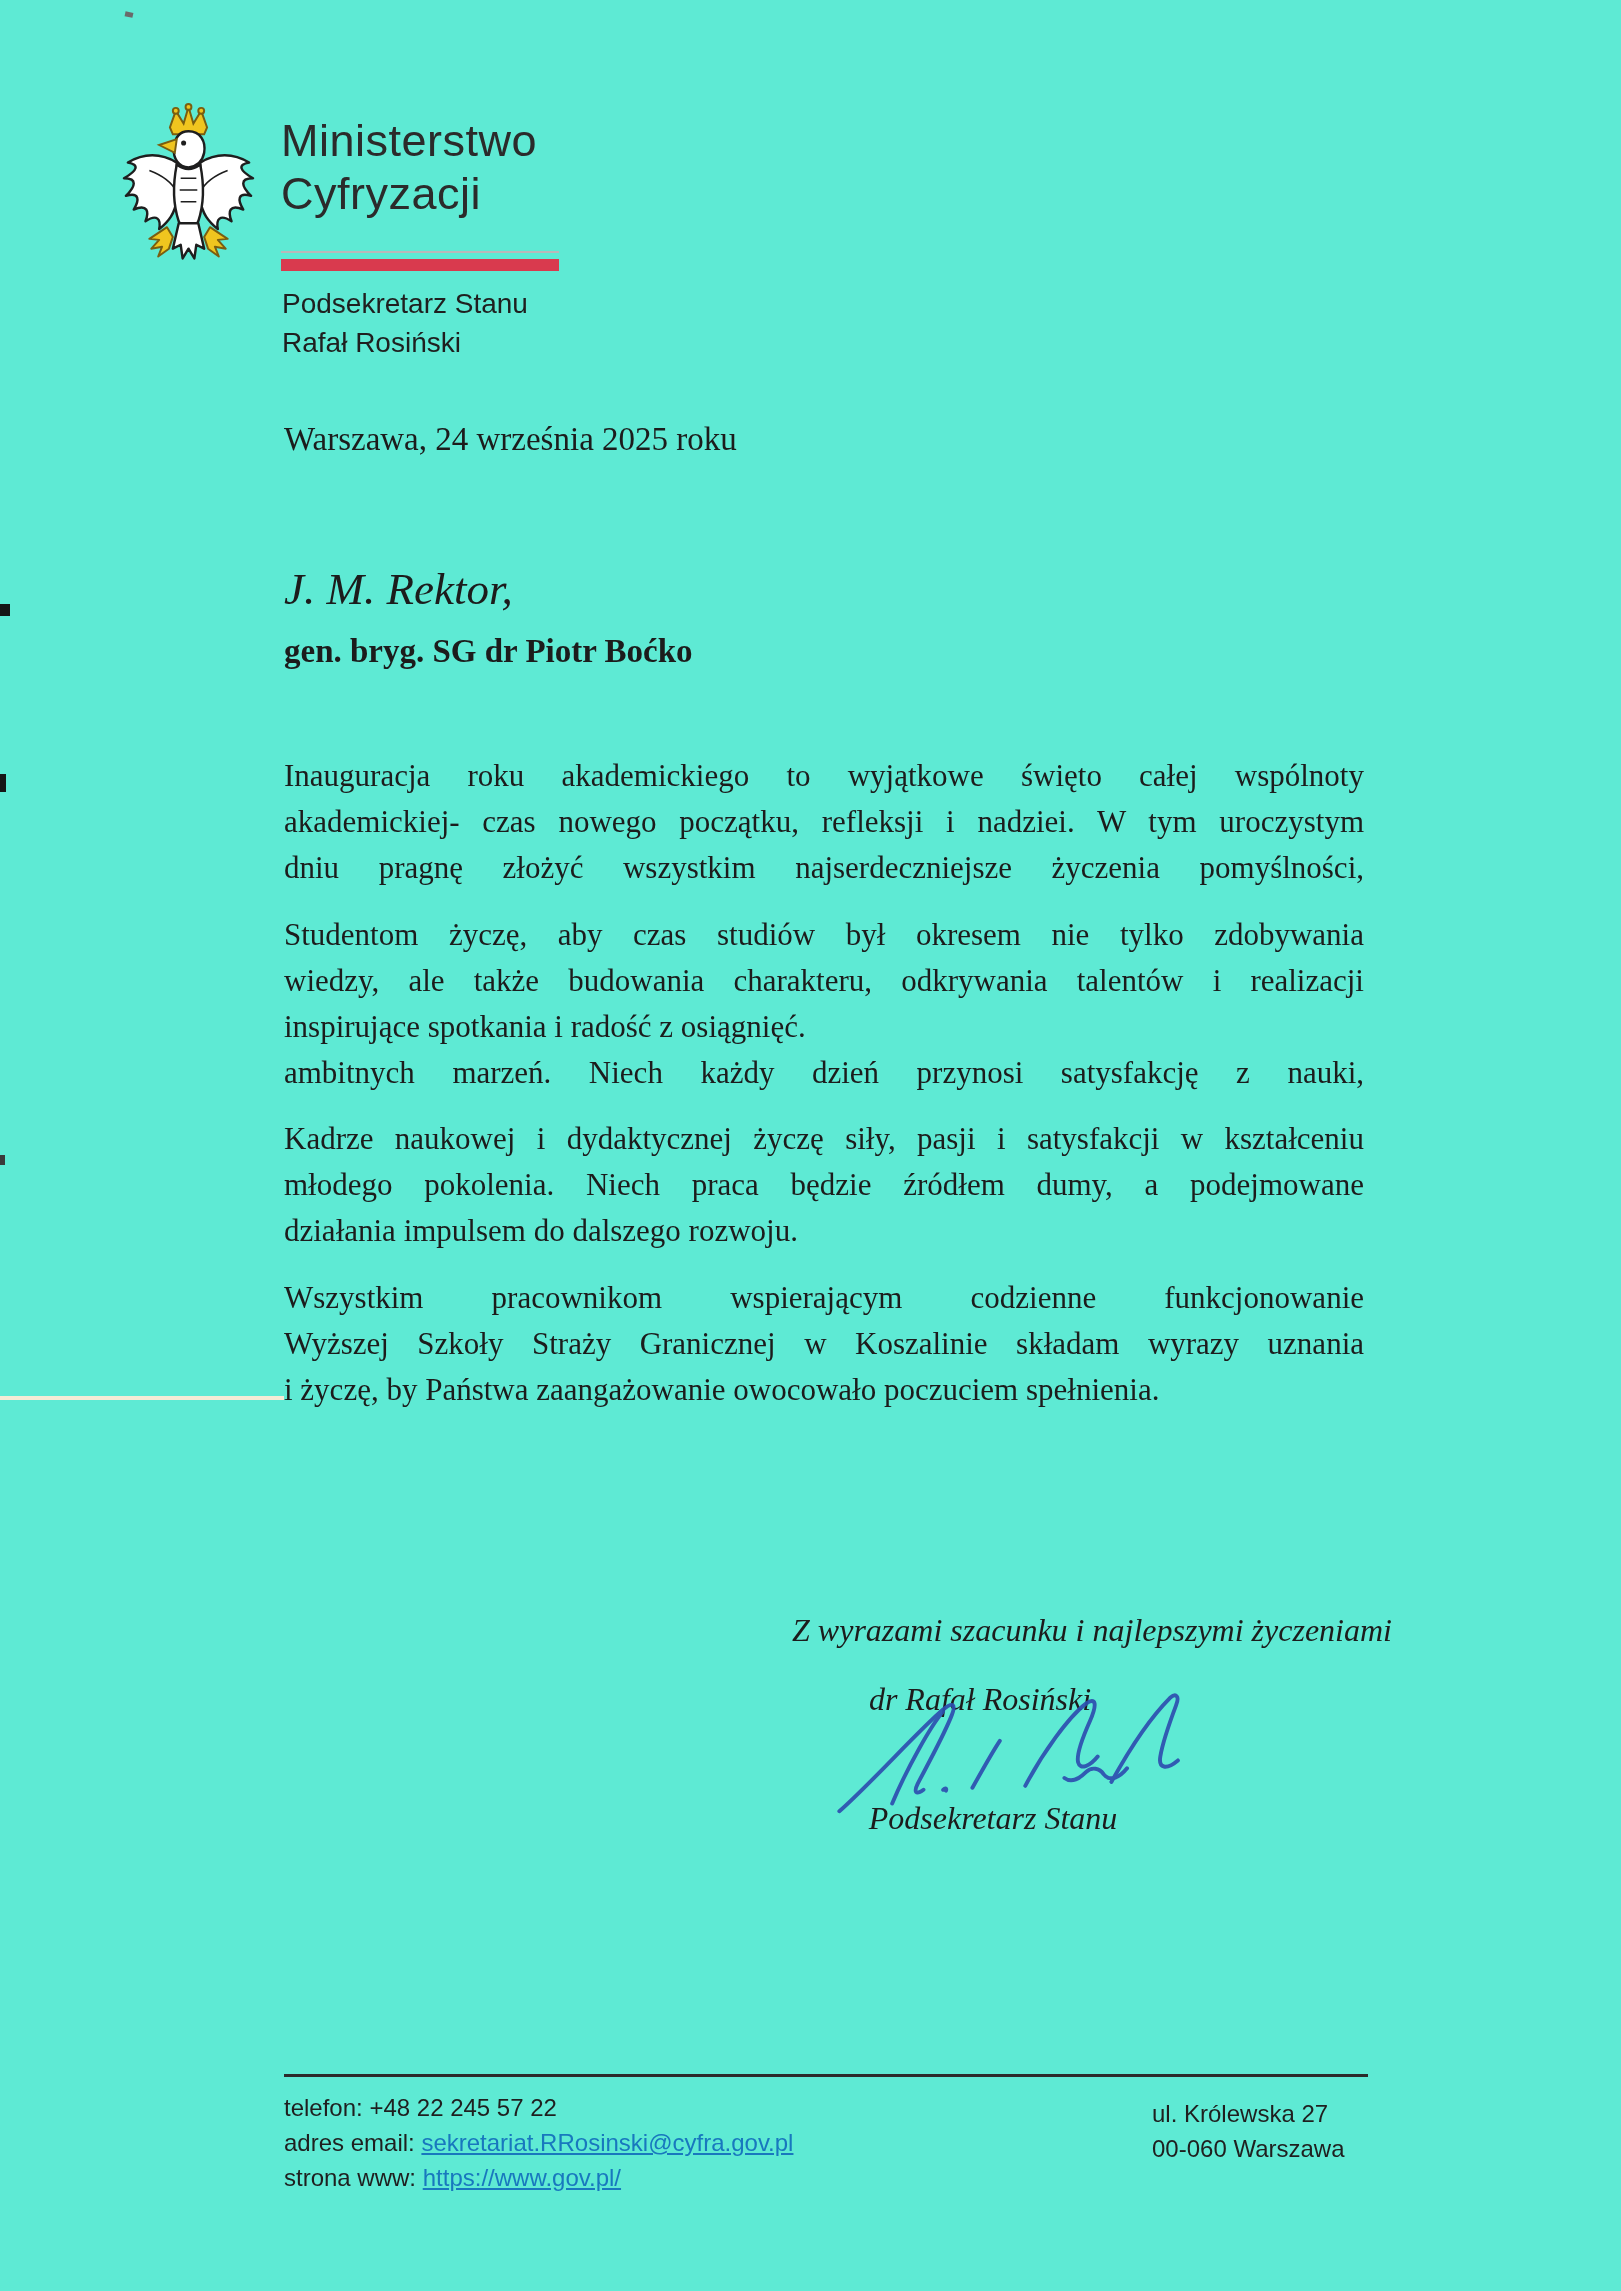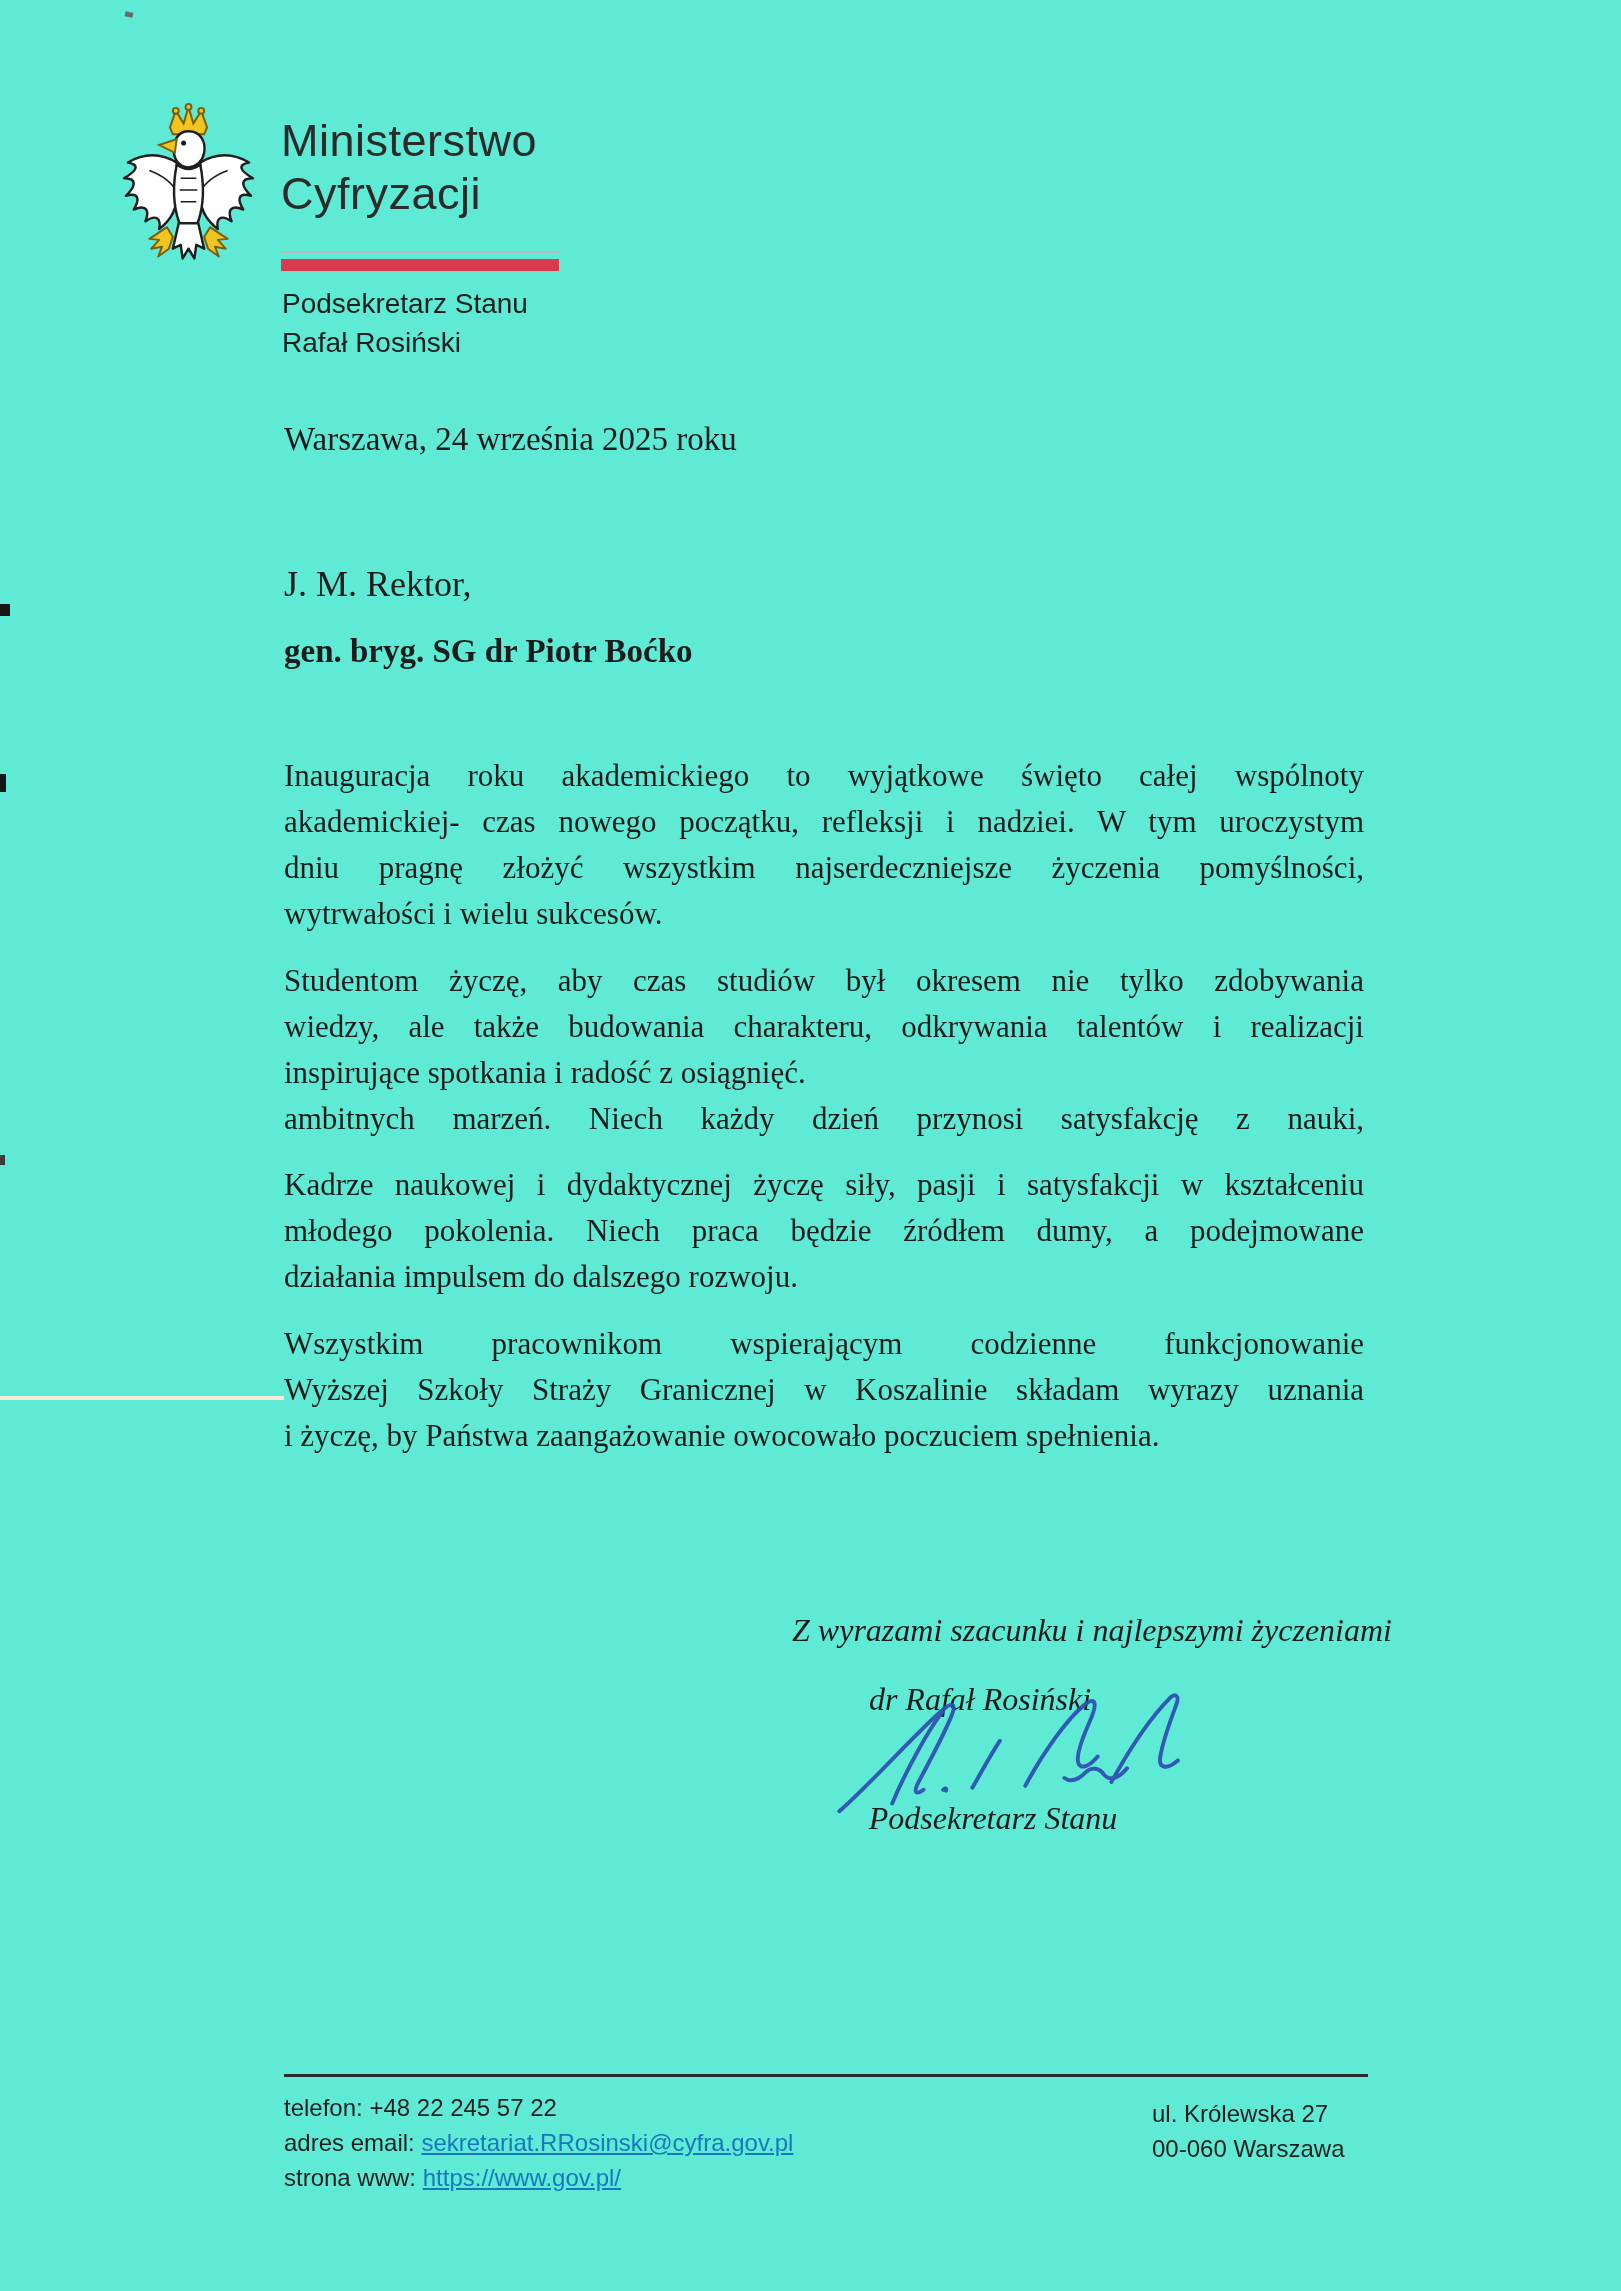--- a/index.html
+++ b/index.html
@@ -22,21 +22,21 @@
   }
   .hr-gray{position:absolute;left:281px;top:251px;width:278px;height:2px;background:#b9b9b9;}
   .hr-red{position:absolute;left:281px;top:259px;width:278px;height:11.8px;}
   .official{
     position:absolute;left:282px;top:284px;
     font-family:"Liberation Sans","DejaVu Sans",sans-serif;
     font-size:28px;line-height:39px;color:#1f1f1f;
   }
   
   .dateline{position:absolute;left:284px;top:421px;font-size:33px;}
-  .addressee-1{position:absolute;left:284px;top:563px;font-size:36px;}
+  .addressee-1{position:absolute;left:284px;top:563px;font-size:45px;font-style:italic;}
   .addressee-2{position:absolute;left:284px;top:633px;font-size:33px;font-weight:bold;}
   .body-block{position:absolute;left:284px;top:753px;width:1080px;font-size:31px;}
   .para{margin:0 0 20.6px 0;}
   .line{line-height:46px;text-align:justify;text-align-last:justify;white-space:nowrap;}
   .line.last{text-align-last:left;}
   .closing-salutation{position:absolute;left:588px;top:1612px;width:804px;text-align:right;font-size:32px;font-style:italic;}
   .signer-name{position:absolute;left:686px;top:1681px;width:588px;text-align:center;font-size:32px;font-style:italic;}
   .signature-svg{position:absolute;left:833px;top:1688px;width:363px;height:137px;z-index:3;}
   .signer-title{position:absolute;left:699px;top:1800px;width:588px;text-align:center;font-size:32px;font-style:italic;z-index:2;}
   
@@ -122,21 +122,20 @@
 
   <div class="dateline">Warszawa, 24 września 2025 roku</div>
   <div class="addressee-1">J. M. Rektor,</div>
   <div class="addressee-2">gen. bryg. SG dr Piotr Boćko</div>
 
   <div class="body-block">
       <div class="para">
         <div class="line">Inauguracja roku akademickiego to wyjątkowe święto całej wspólnoty</div>
         <div class="line">akademickiej- czas nowego początku, refleksji i nadziei. W tym uroczystym</div>
         <div class="line">dniu pragnę złożyć wszystkim najserdeczniejsze życzenia pomyślności,</div>
-        <div class="line last">wytrwałości i wielu sukcesów.</div>
       </div>
       <div class="para">
         <div class="line">Studentom życzę, aby czas studiów był okresem nie tylko zdobywania</div>
         <div class="line">wiedzy, ale także budowania charakteru, odkrywania talentów i realizacji</div>
         <div class="line last">inspirujące spotkania i radość z osiągnięć.</div>
         <div class="line">ambitnych marzeń. Niech każdy dzień przynosi satysfakcję z nauki,</div>
       </div>
       <div class="para">
         <div class="line">Kadrze naukowej i dydaktycznej życzę siły, pasji i satysfakcji w kształceniu</div>
         <div class="line">młodego pokolenia. Niech praca będzie źródłem dumy, a podejmowane</div>

